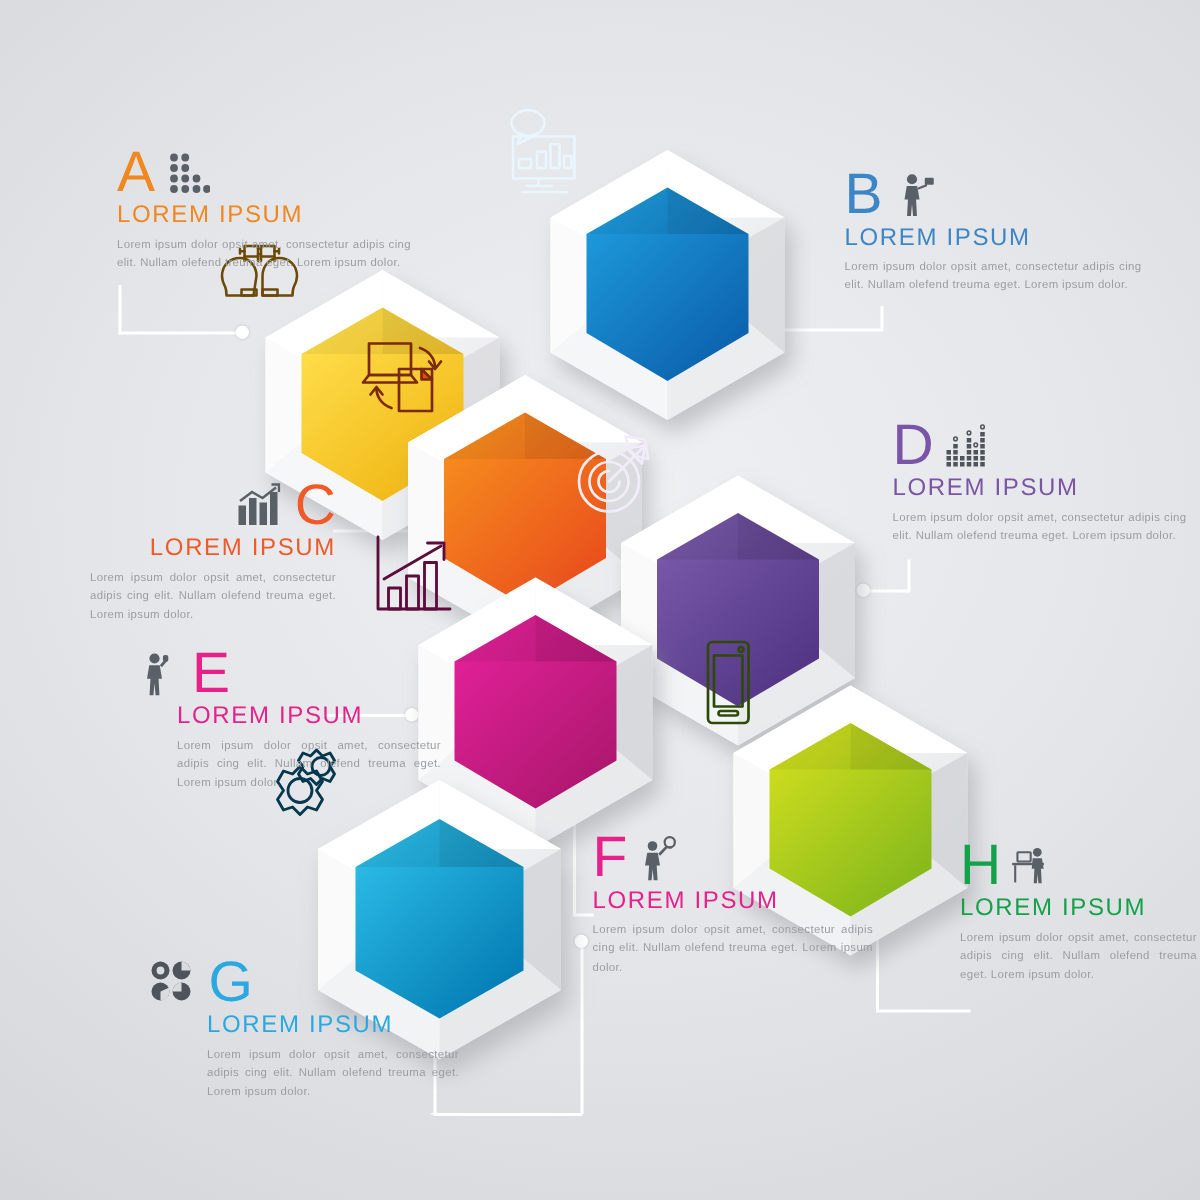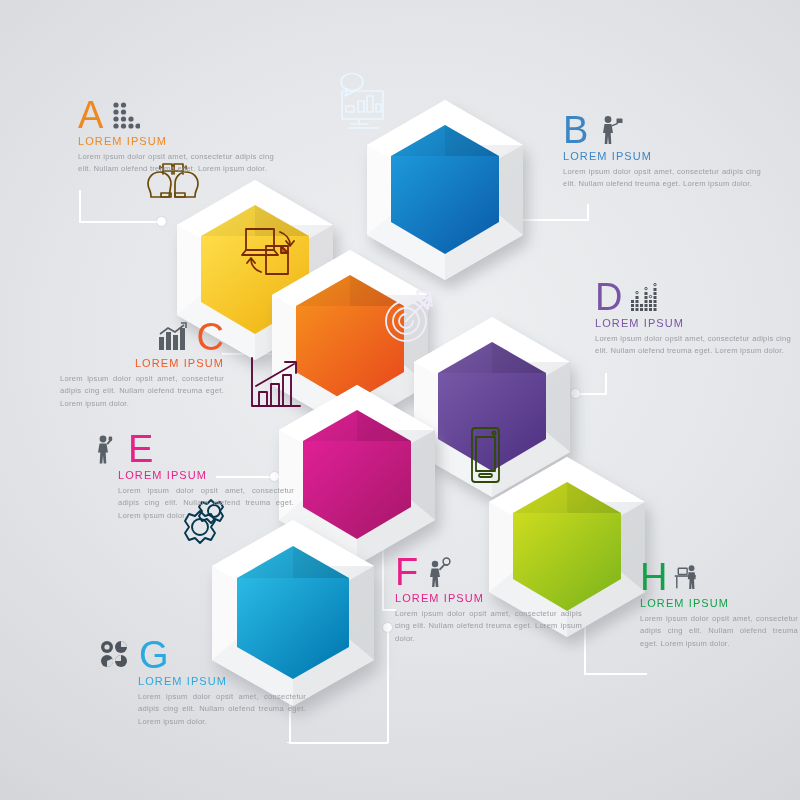--- a/index.html
+++ b/index.html
@@ -18,21 +18,21 @@
   .conn.v{width:1.5px;}
   .dot{position:absolute;width:9px;height:9px;border-radius:50%;background:#fff;
         box-shadow:0 0 2px rgba(0,0,0,.18);}
 
   
   .block{position:absolute;width:215px;}
   .block .hl{display:flex;align-items:flex-end;gap:7px;height:40px;}
   .block.right .hl{justify-content:flex-end;}
   .letter{font-size:38px;line-height:30px;font-weight:400;letter-spacing:0;}
   .gicon{width:30px;height:30px;display:block;}
-  .title{font-size:11px;letter-spacing:1.1px;margin-top:5px;font-weight:400;}
+  .title{font-size:16px;letter-spacing:1.1px;margin-top:5px;font-weight:400;}
   .body{font-size:7.6px;line-height:12.4px;color:#9a9da2;margin-top:4px;
         text-align:justify;letter-spacing:.25px;}
   .block.right .title,.block.right .body{text-align:right;}
   .block.right .body{text-align:justify;direction:rtl;}
   .block.rt .title{text-align:right;}
 
   
   .hex{position:absolute;}
   .hex svg{position:absolute;left:0;top:0;overflow:visible;}
   .hicon{position:absolute;left:50%;top:50%;transform:translate(-50%,-50%);}

